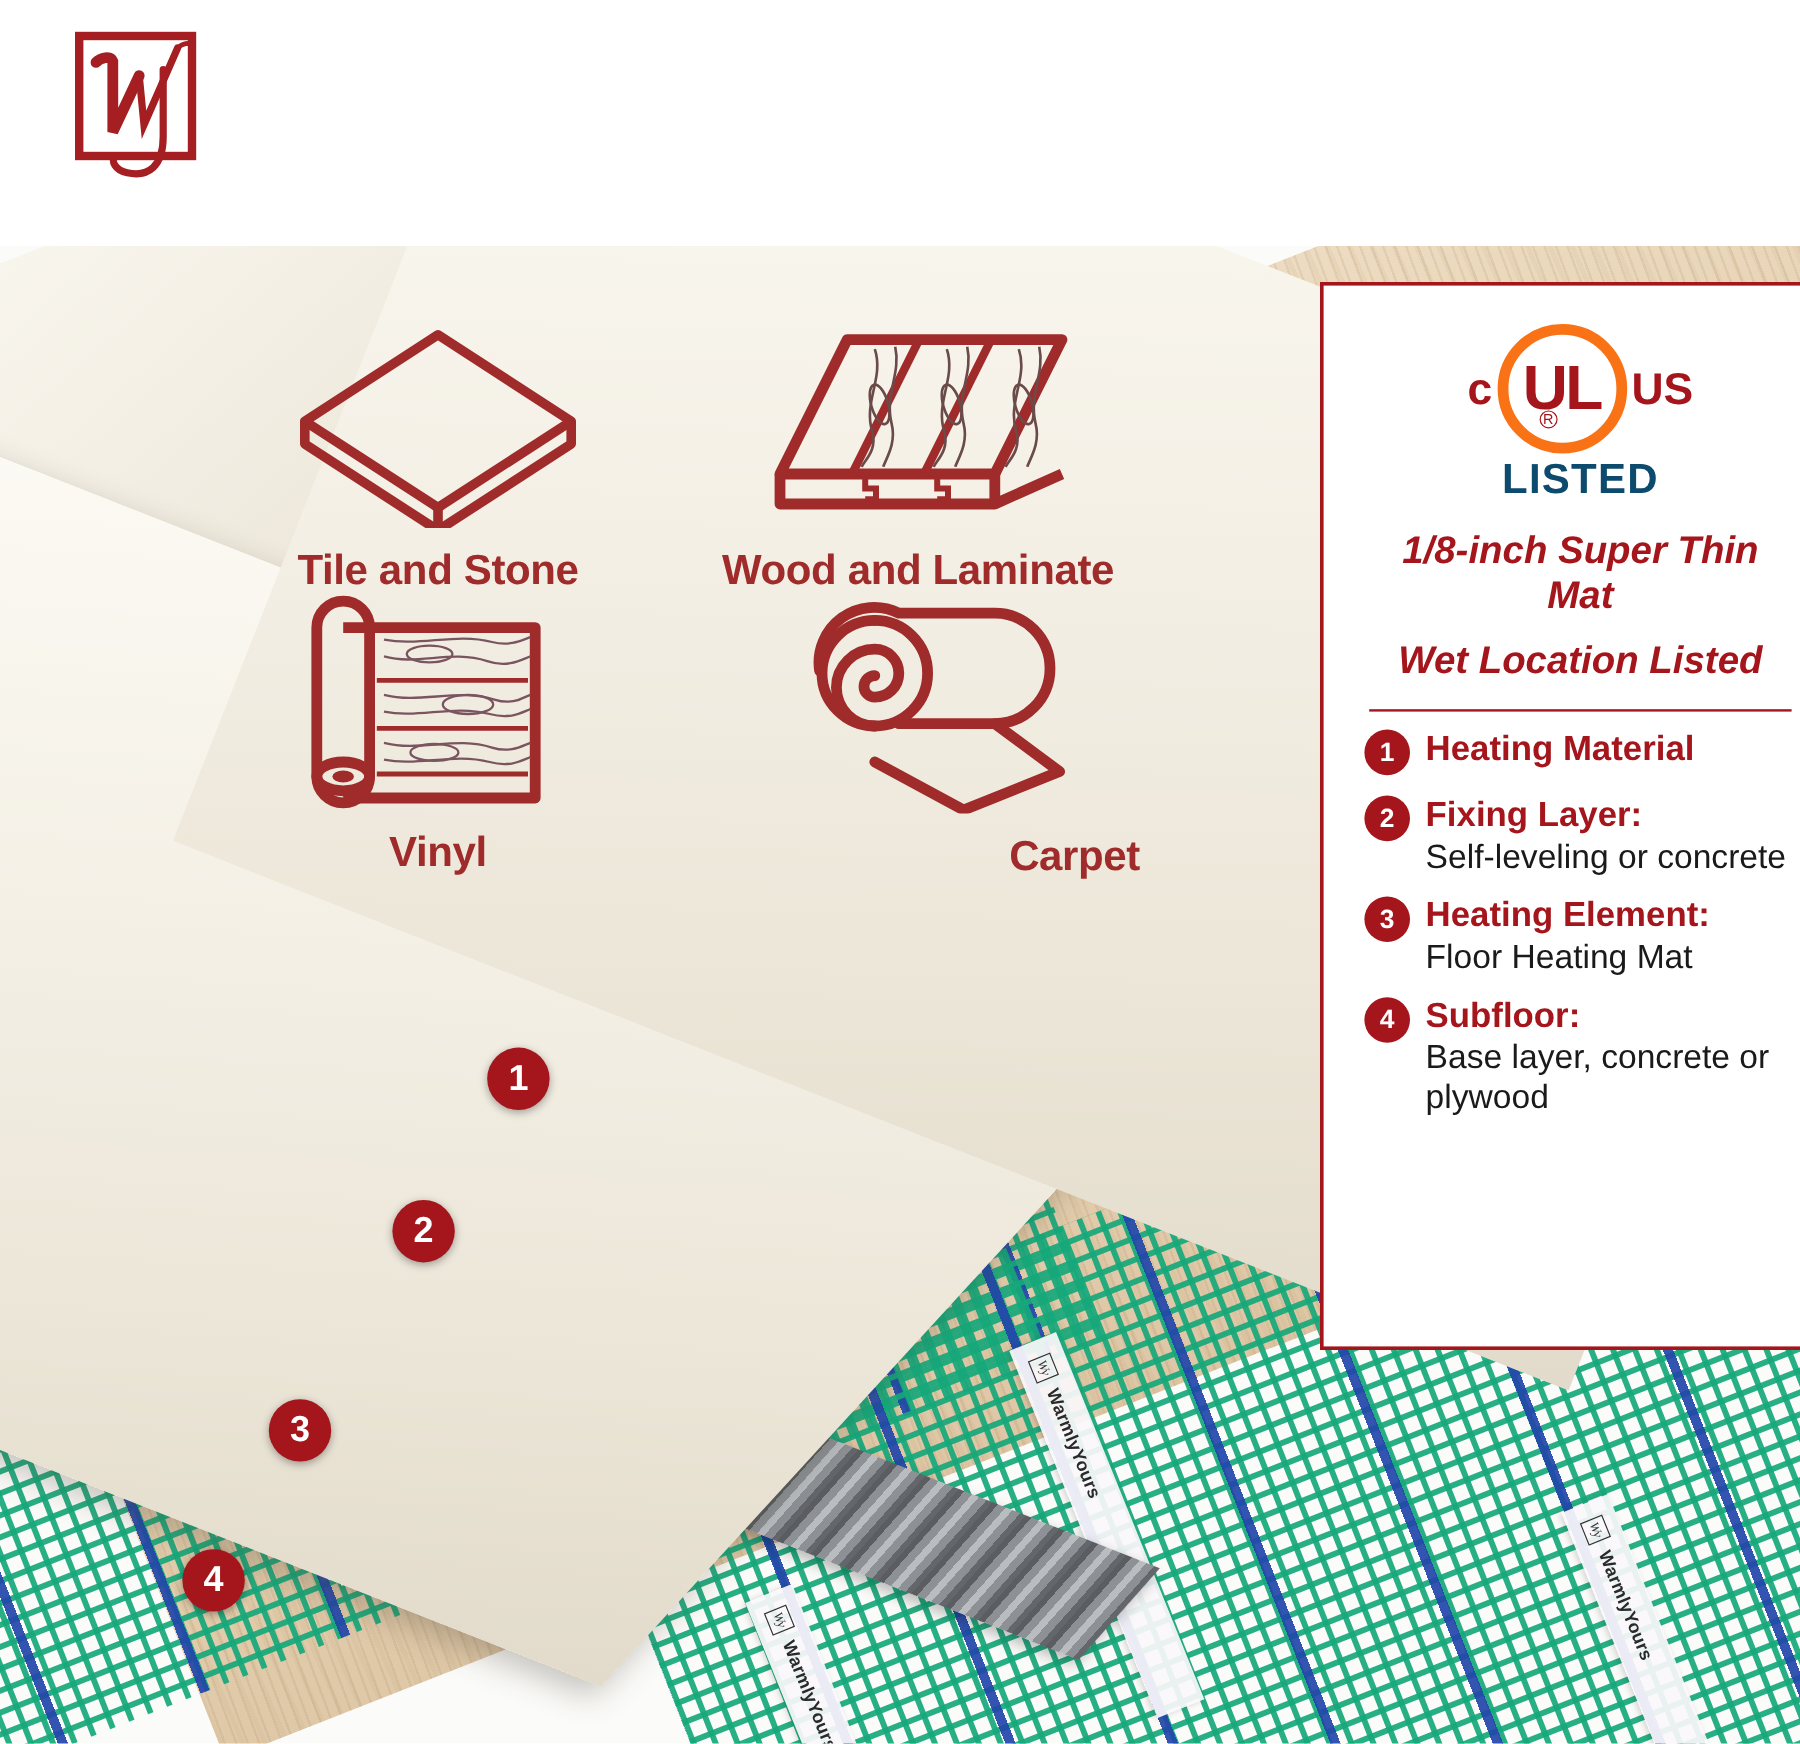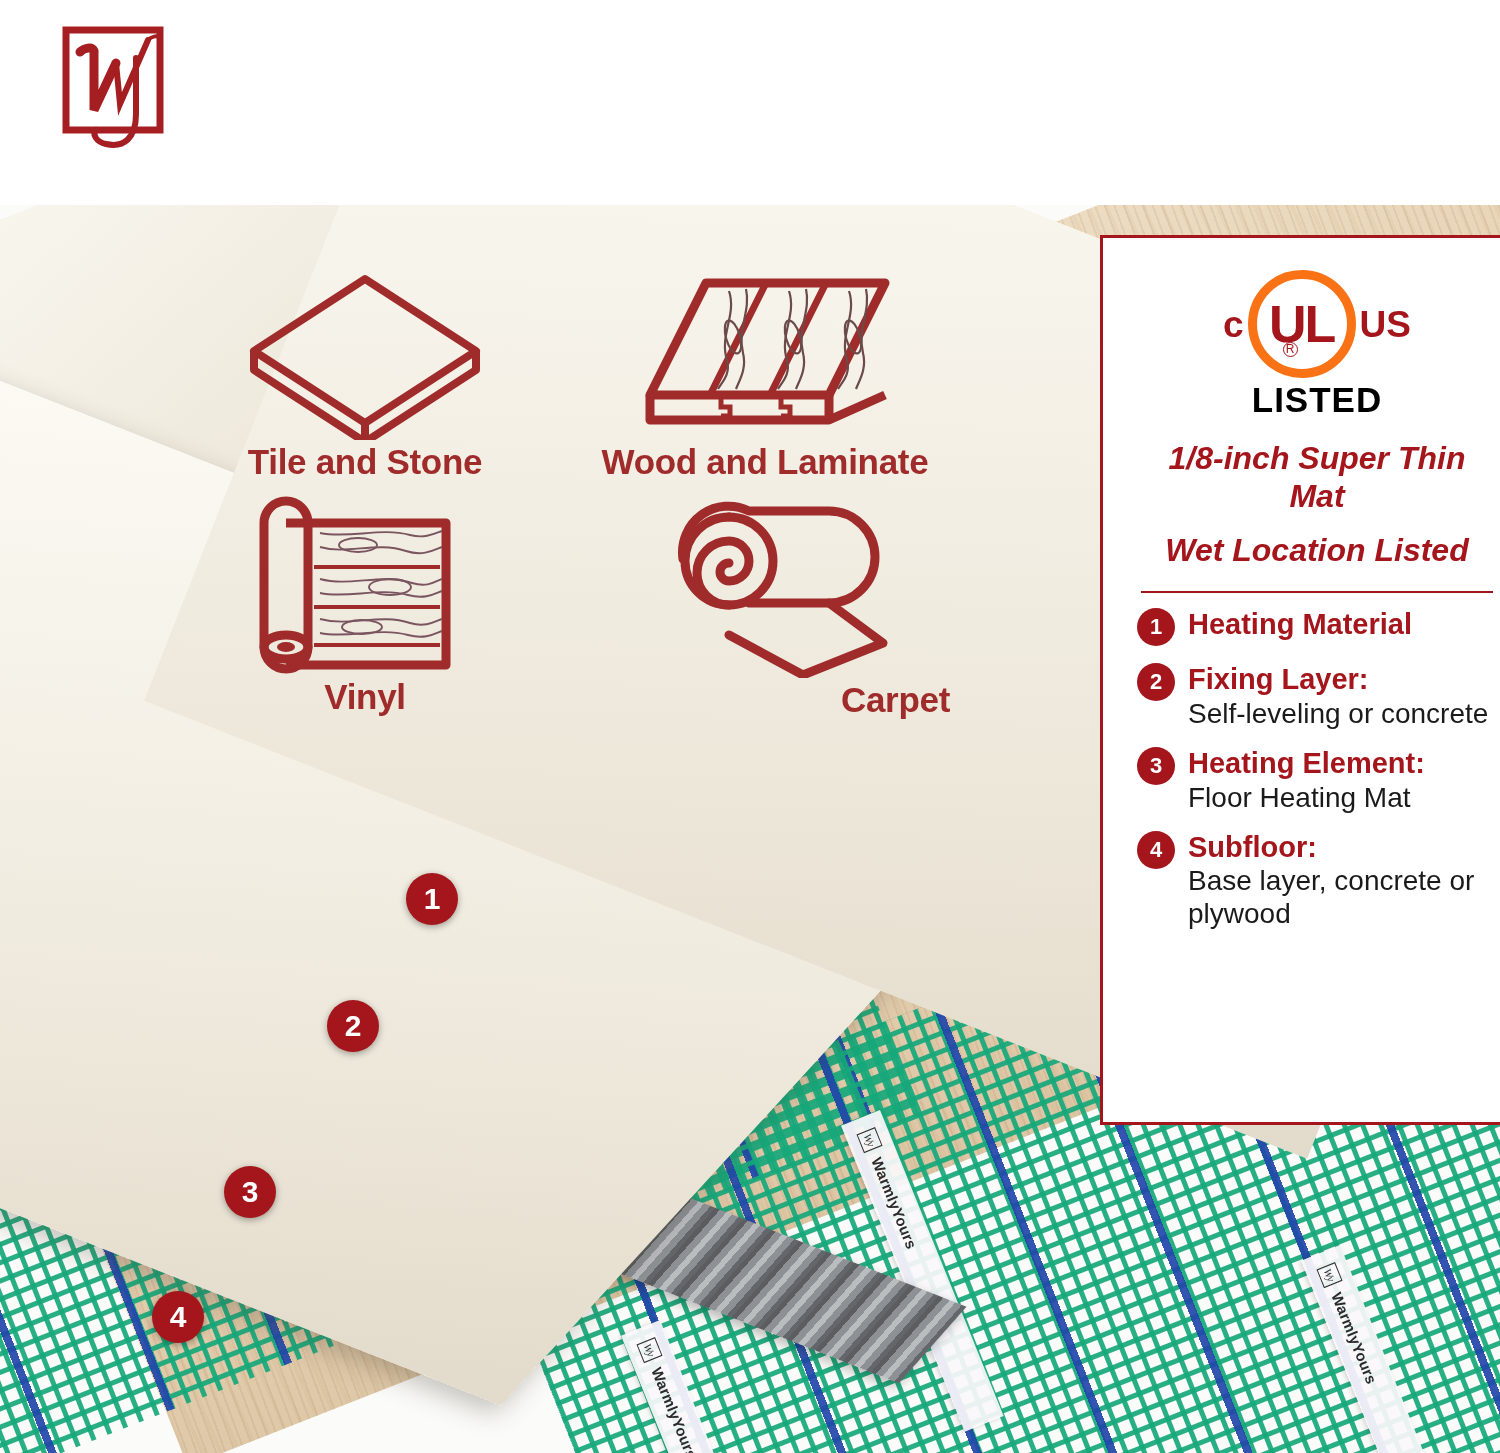--- a/index.html
+++ b/index.html
@@ -83,21 +83,21 @@
     display:flex; align-items:center; justify-content:center;
     font-size:11px; font-style:italic; color:#333; font-family:"Liberation Serif",serif;
   }
 
   
   #icon-grid { position:absolute; left:0; top:245px; width:1060px; height:530px; z-index:20; }
   .icon-cell { position:absolute; text-align:center; }
   .icon-cell .glyph { display:block; margin:0 auto; }
   .icon-cell .cap {
     font-size:35px; font-weight:700; color:#A02B2B;
-    letter-spacing:-.3px; margin-top:2px; white-space:nowrap;
+    letter-spacing:-.3px; margin-top:16px; white-space:nowrap;
   }
 
   
   .callout {
     position:absolute; z-index:30;
     width:52px; height:52px; border-radius:50%;
     background:#A5161C; color:#fff;
     font-size:30px; font-weight:700;
     display:flex; align-items:center; justify-content:center;
     box-shadow:0 2px 7px rgba(0,0,0,.35);
@@ -116,21 +116,21 @@
     width:108px; height:108px; border-radius:50%;
     border:9px solid #f97316; position:relative;
     display:flex; align-items:center; justify-content:center;
   }
   #ul-letters { font-size:52px; font-weight:700; color:#A5161C; letter-spacing:-2px; line-height:1; }
   #ul-reg {
     position:absolute; left:26px; bottom:12px;
     font-size:12px; color:#A5161C; border:1.3px solid #A5161C;
     border-radius:50%; width:15px; height:15px; line-height:13px; text-align:center;
   }
-  #ul-listed { font-size:35px; font-weight:700; color:#000000; letter-spacing:1px; margin-top:2px; }
+  #ul-listed { font-size:35px; font-weight:700; color:#0c4a6e; letter-spacing:1px; margin-top:2px; }
 
   .spec-line {
     text-align:center; font-size:32px; font-weight:700;
     color:#A5161C; line-height:1.18; margin-top:20px;font-style:italic;
   }
   .spec-line.second { margin-top:16px; }
 
   #divider { height:2px; background:#A5161C; margin:22px 4px 14px 4px; }
 
   .legend-item { display:flex; align-items:flex-start; gap:13px; margin-bottom:16px; }

